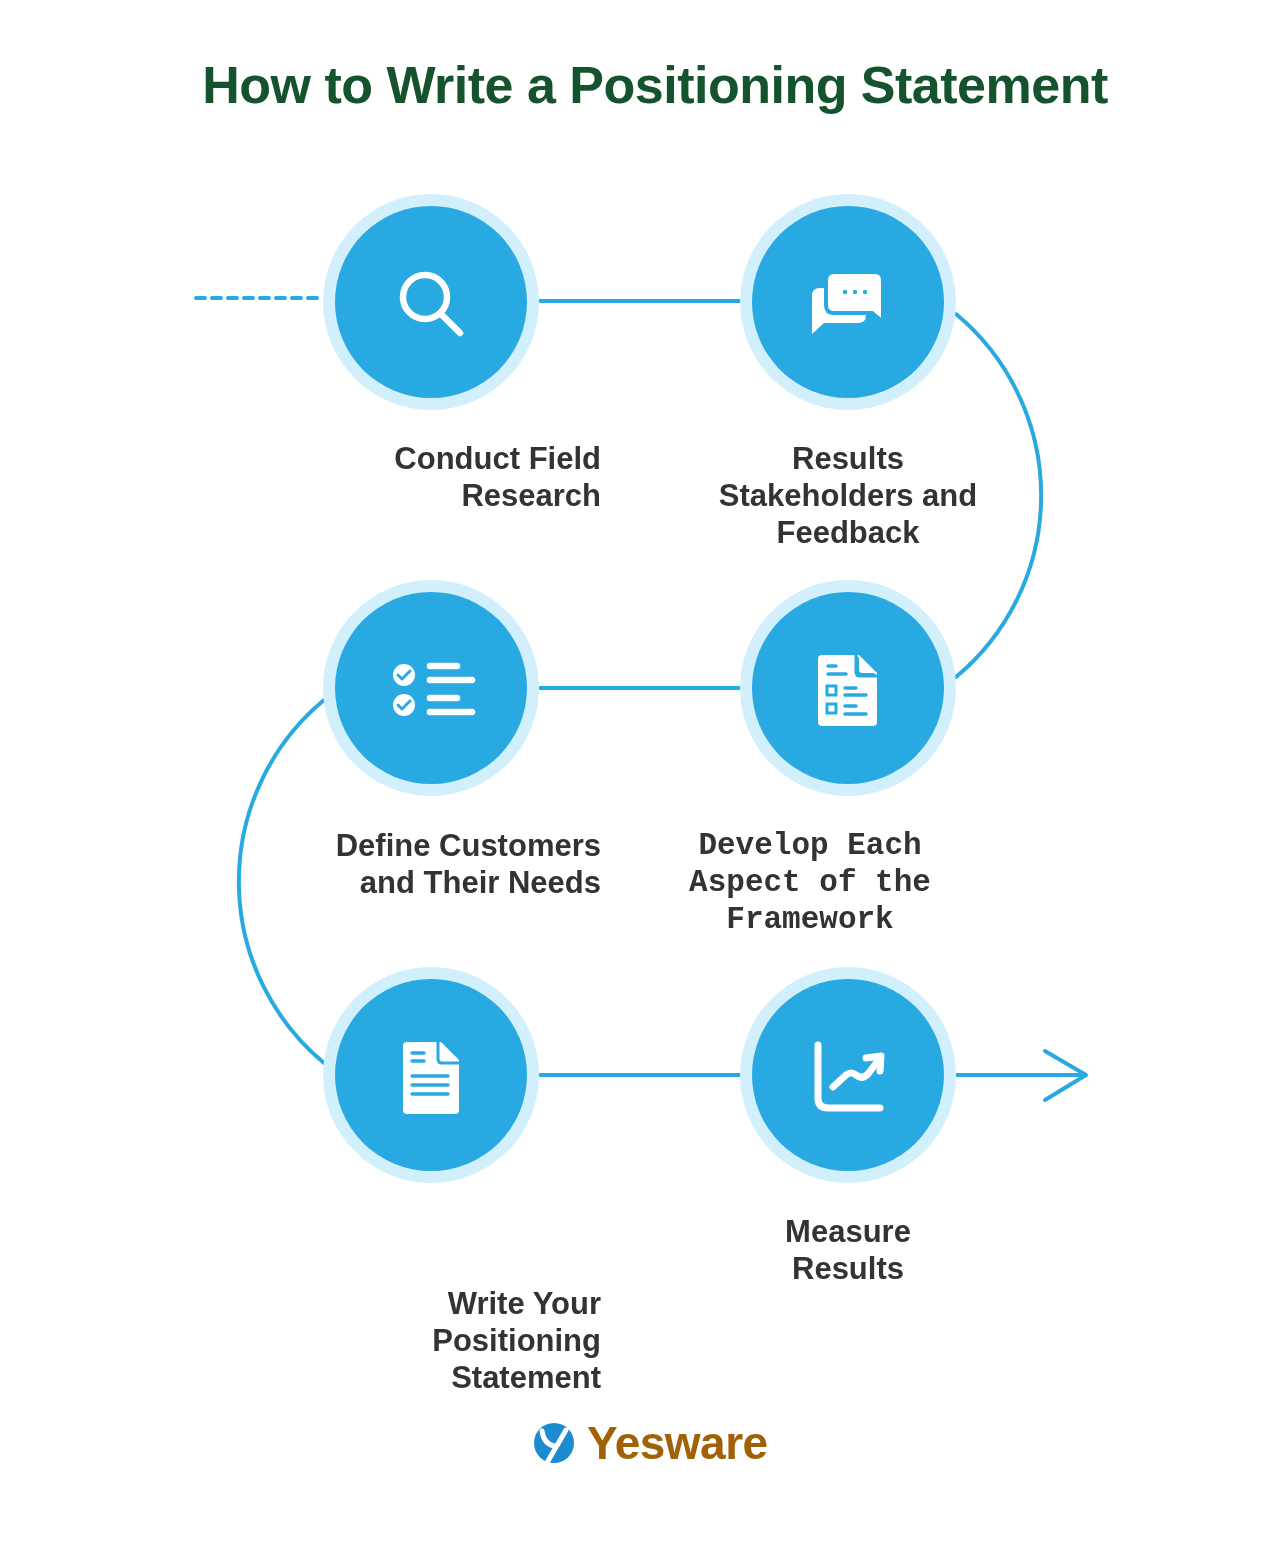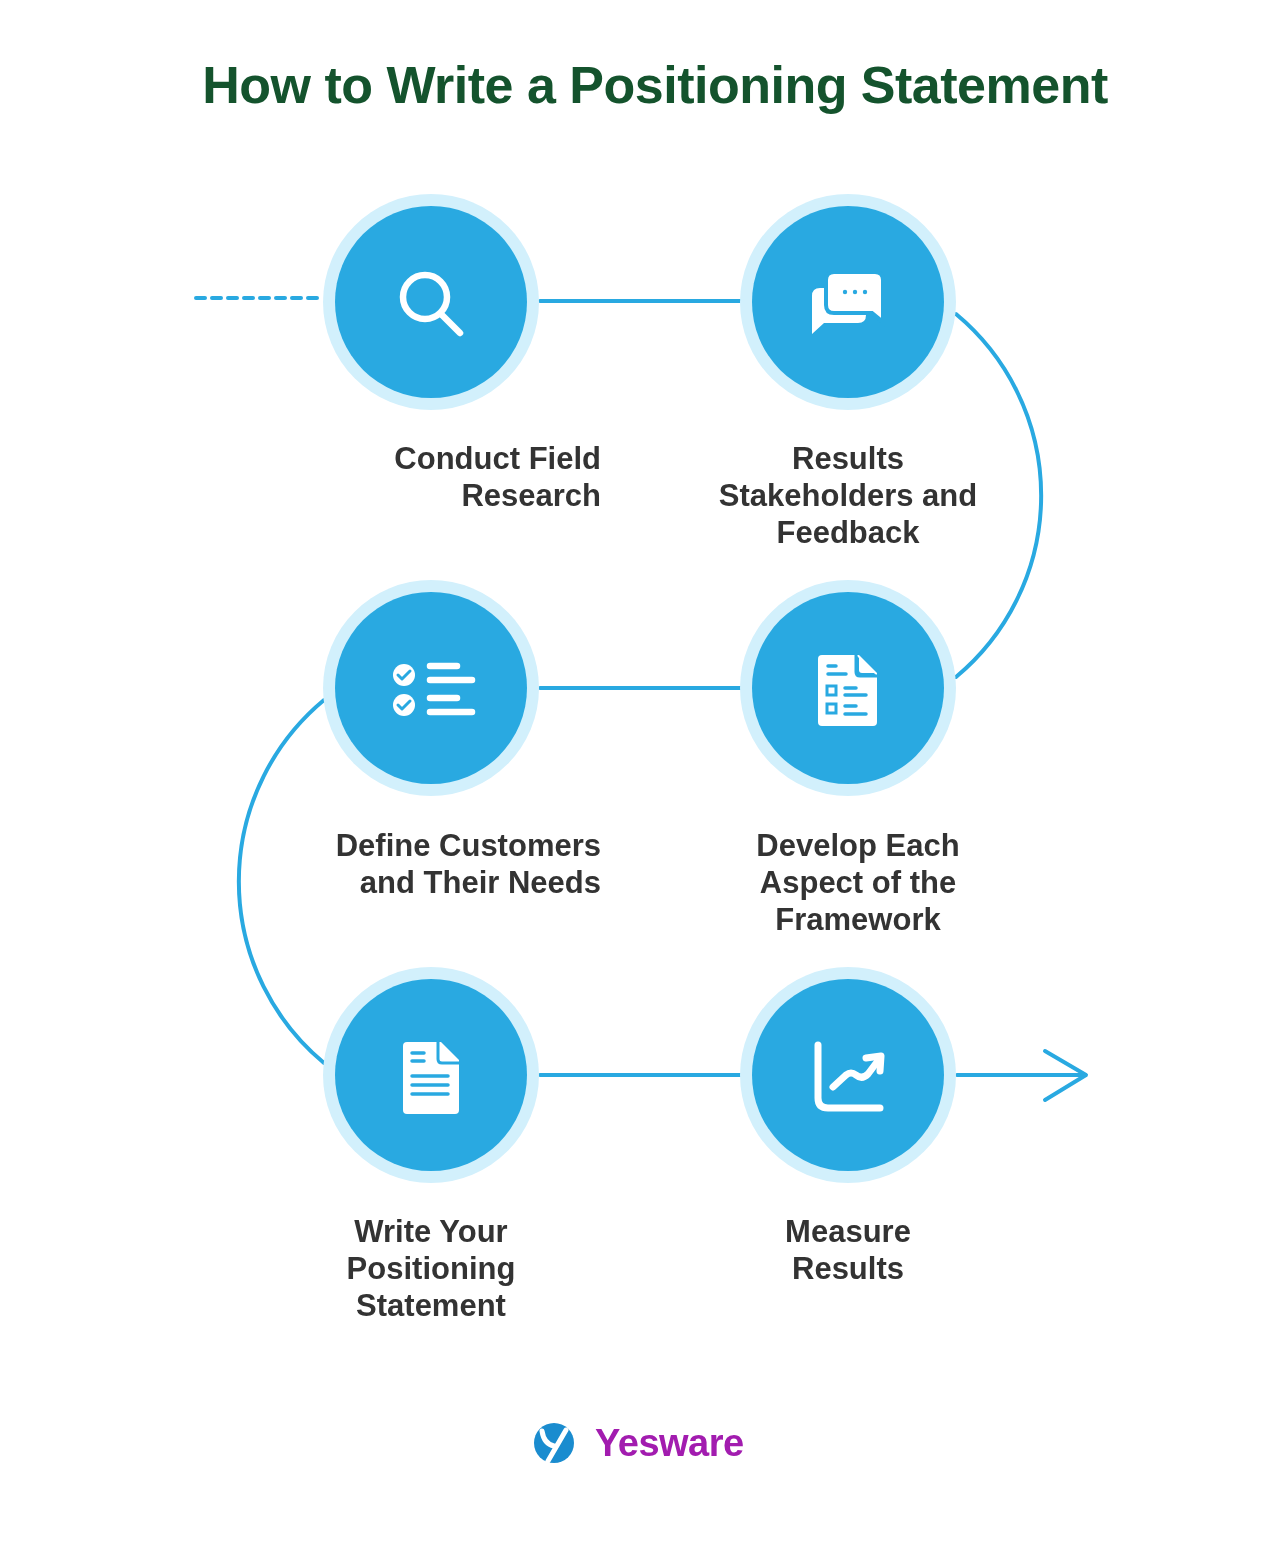--- a/index.html
+++ b/index.html
@@ -53,24 +53,24 @@
       height: 46px;
       display: flex;
       align-items: center;
     }
     .logo-mark {
       width: 42px;
       height: 42px;
       display: block;
     }
     .logo-text {
-      margin-left: 20px;
-      font-size: 38px;
+      margin-left: 12px;
+      font-size: 46px;
       font-weight: 700;
-      color: #a21caf;
+      color: #a16207;
       letter-spacing: -0.5px;
       line-height: 46px;
     }
   </style>
 </head>
 <body>
 
 <h1 class="title">How to Write a Positioning Statement</h1>
 
 <svg class="diagram" viewBox="0 0 1280 1550" xmlns="http://www.w3.org/2000/svg">
@@ -171,24 +171,24 @@
   </g>
 </svg>
 
 <div class="step-label" style="left:261px; top:440px;text-align:right;">Conduct Field
 Research</div>
 <div class="step-label" style="left:678px; top:440px;">Results
 Stakeholders and
 Feedback</div>
 <div class="step-label" style="left:261px; top:827px;text-align:right;">Define Customers
 and Their Needs</div>
-<div class="step-label" style="left:688px; top:827px;">Develop Each
+<div class="step-label" style="left:640px; top:827px;font-family:Liberation Mono, monospace;">Develop Each
 Aspect of the
 Framework</div>
-<div class="step-label" style="left:261px; top:1213px;">Write Your
+<div class="step-label" style="left:261px; top:1285px;text-align:right;">Write Your
 Positioning
 Statement</div>
 <div class="step-label" style="left:678px; top:1213px;">Measure
 Results</div>
 
 <div class="logo">
   <svg class="logo-mark" viewBox="0 0 42 42" xmlns="http://www.w3.org/2000/svg">
     <circle cx="21" cy="21" r="20" fill="#1a8ccf"></circle>
     <path d="M 9 9 Q 11 22 21 24" fill="none" stroke="#ffffff" stroke-width="5" stroke-linecap="round"></path>
     <path d="M 33 8 L 15 39" fill="none" stroke="#ffffff" stroke-width="5" stroke-linecap="round"></path>

